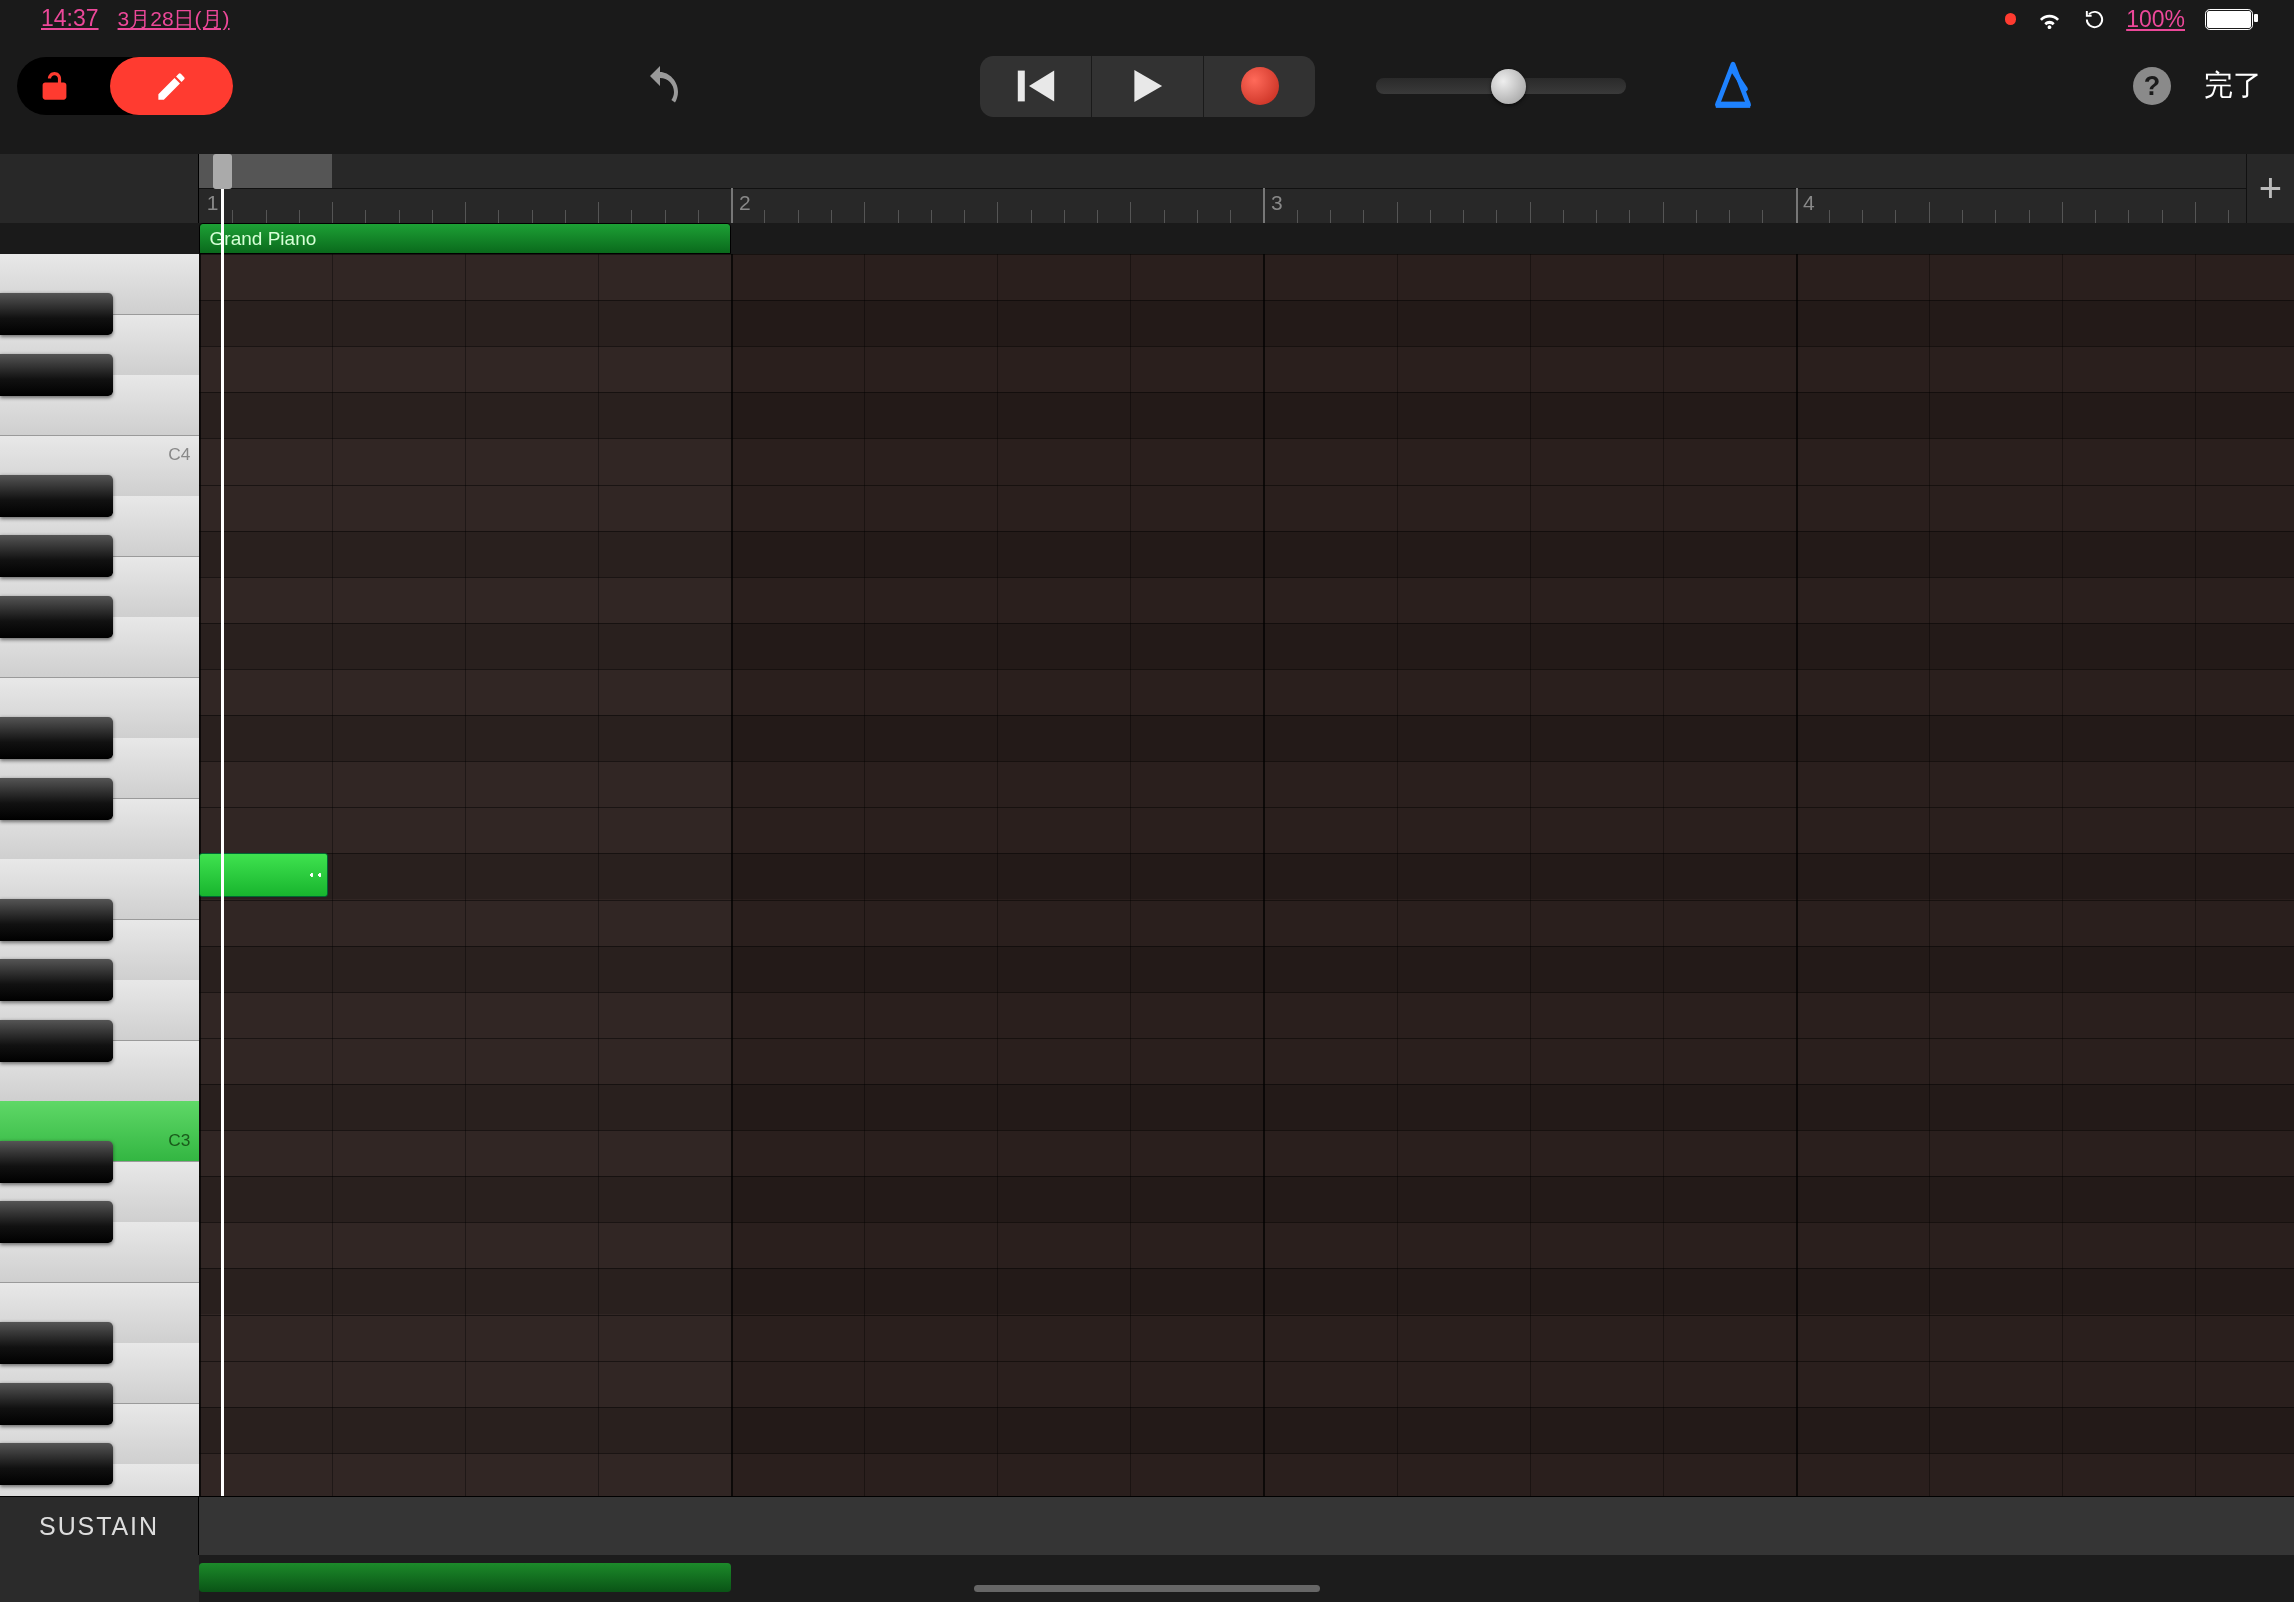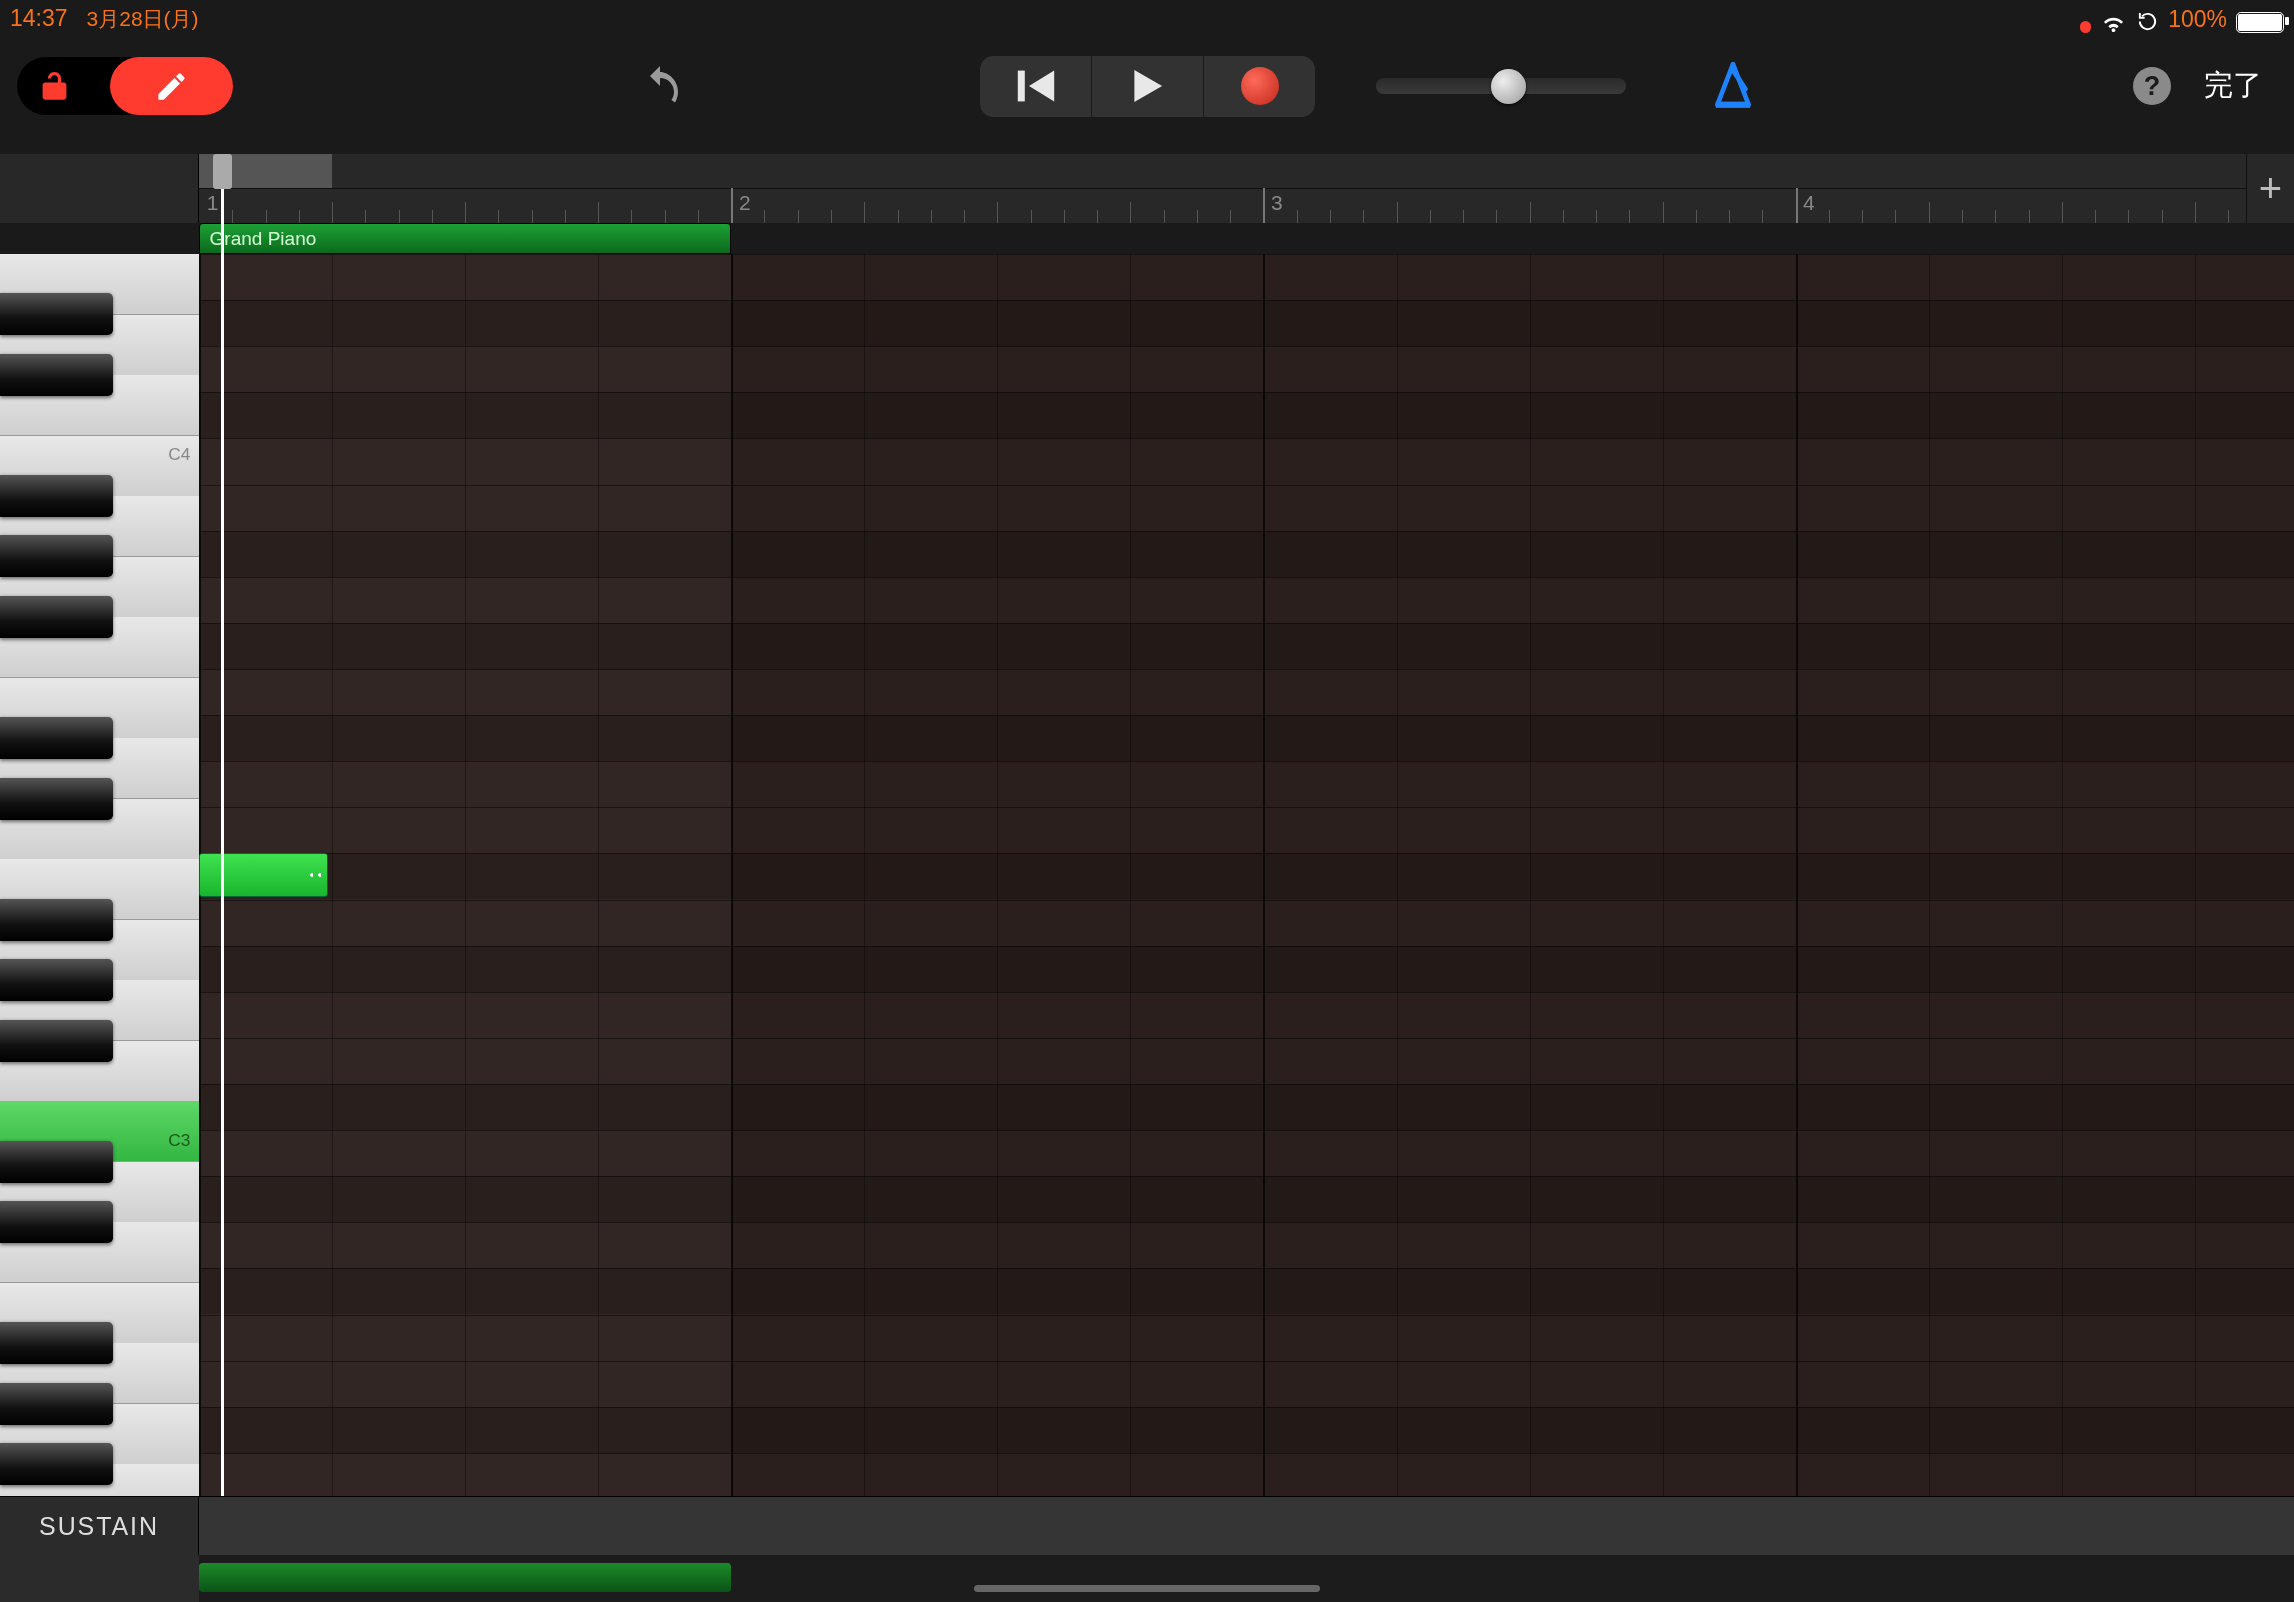--- a/index.html
+++ b/index.html
@@ -1,22 +1,22 @@
 <!DOCTYPE html>
 <html><head>
 <meta charset="utf-8">
 <style>
   * { box-sizing: border-box; margin: 0; padding: 0; }
   html, body { width: 2294px; height: 1602px; background: #1a1a1a; font-family: -apple-system, "Helvetica Neue", Arial, sans-serif; overflow: hidden; color: #ccc; }
 
   
-  .statusbar { position: absolute; left: 0; top: 0; width: 100%; height: 38px; display: flex; justify-content: space-between; align-items: center; padding: 0 10px; font-size: 23px; color: #f97316; }
+  .statusbar { position: absolute; left: 0; top: 0; width: 100%; height: 38px; display: flex; justify-content: space-between; align-items: center; padding: 0 41px; font-size: 23px; color: #ec4899; text-decoration: underline; }
   .statusbar-left { display: flex; gap: 19px; align-items: baseline; }
   .statusbar-left .date { font-size: 21px; }
-  .statusbar-right { display: flex; align-items: flex-end; gap: 9px; }
+  .statusbar-right { display: flex; align-items: center; gap: 20px; }
   .rec-dot { width: 11.5px; height: 11.5px; background: #ff3b30; border-radius: 50%; }
   .wifi-icon, .orient-icon { display:inline-block; }
   .battery { display: inline-flex; align-items: center; gap: 3.8px; }
   .battery-body { width: 48px; height: 21px; border: 1.9px solid #fff; border-radius: 4.8px; position: relative; }
   .battery-body::after { content: ""; position: absolute; right: -5.8px; top: 4.8px; width: 3.8px; height: 7.7px; background: #fff; border-radius: 1px; }
   .battery-fill { position: absolute; left: 1px; top: 1px; bottom: 1px; right: 1px; background: #fff; border-radius: 1.9px; }
 
   
   .toolbar { position: absolute; left: 0; top: 38px; width: 100%; height: 96px; display: flex; align-items: center; }
   .tool-left { position: absolute; left: 17.3px; display:flex; align-items:center; }

